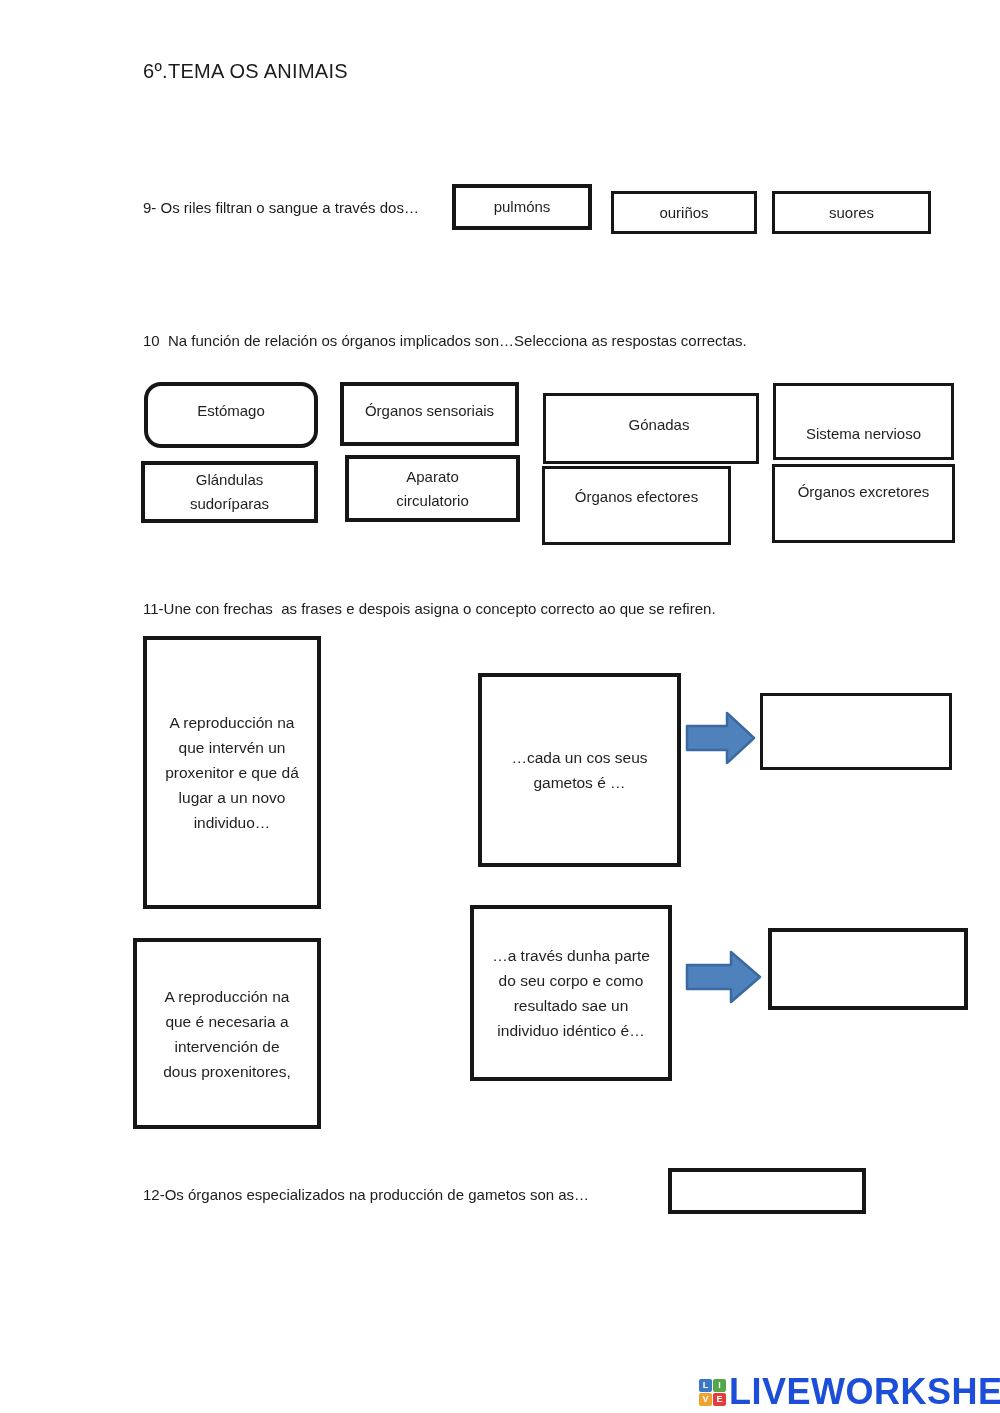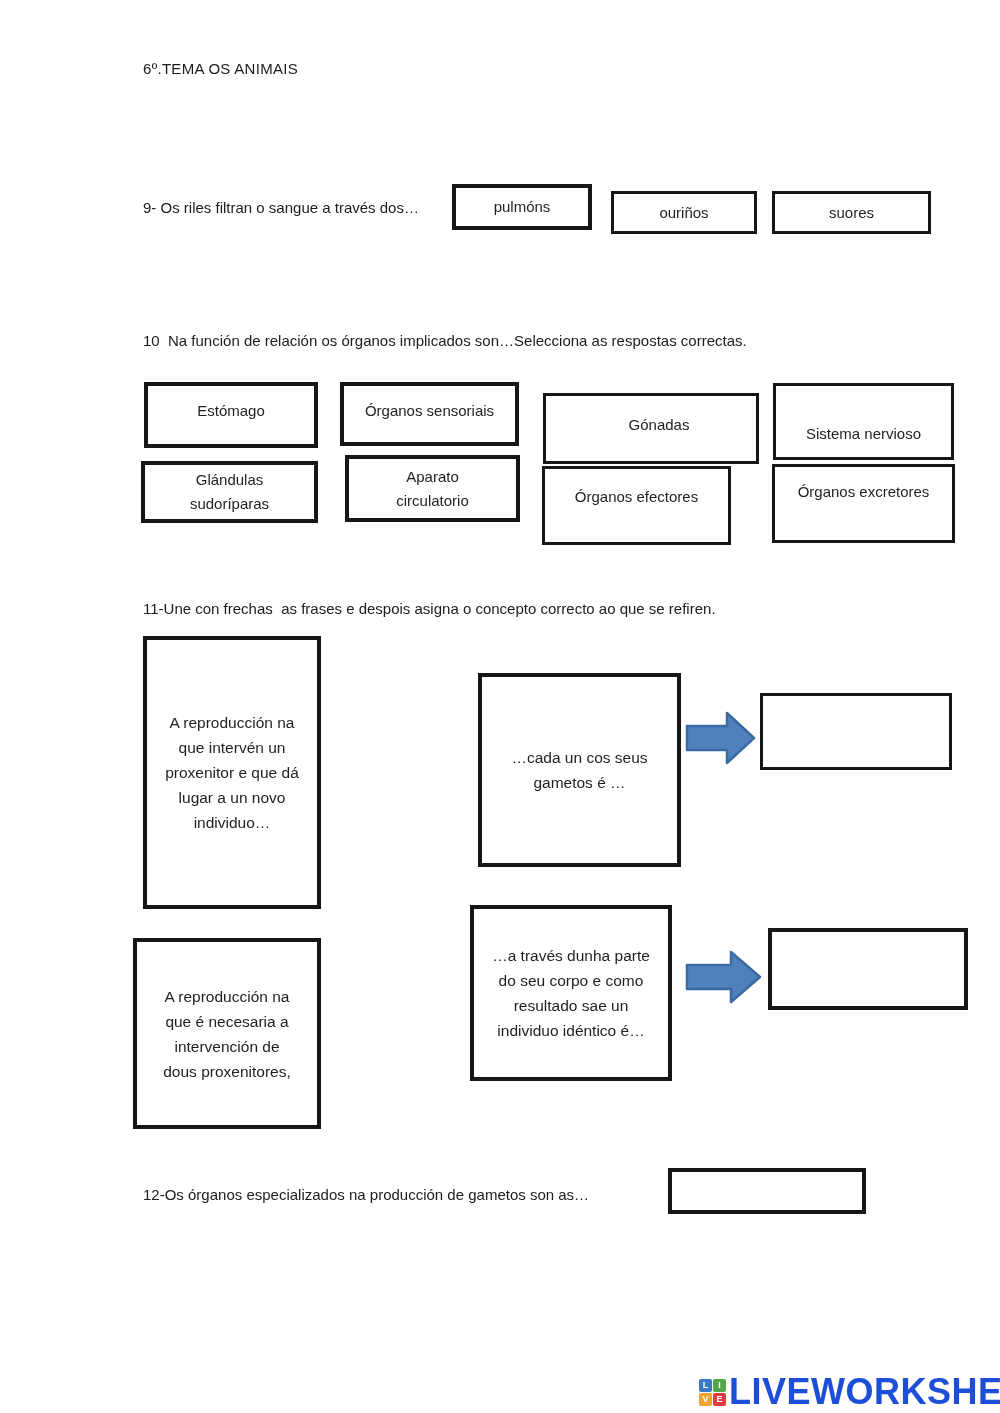--- a/index.html
+++ b/index.html
@@ -15,21 +15,21 @@
   }
   .prompt{
     position:absolute;
     font-size:15px;
     white-space:pre;
     color:#1c1c1c;
   }
   .title{
     position:absolute;
     left:143px; top:60px;
-    font-size:15px;
+    font-size:20px;
     letter-spacing:.3px;
     color:#1c1c1c;
     white-space:pre;
   }
   .opt-box{
     position:absolute;
     box-sizing:border-box;
     border:3px solid #161616;
     background:#ffffff;
     display:flex;
@@ -98,21 +98,21 @@
 <div class="page">
 
   <div class="title">6º.TEMA OS ANIMAIS</div>
 
   <div class="prompt" style="left:143px; top:199px;">9- Os riles filtran o sangue a través dos…</div>
   <div class="opt-box b4" style="left:452px; top:184px; width:140px; height:46px;">pulmóns</div>
   <div class="opt-box" style="left:611px; top:191px; width:146px; height:43px;">ouriños</div>
   <div class="opt-box" style="left:772px; top:191px; width:159px; height:43px;">suores</div>
 
   <div class="prompt" style="left:143px; top:332px;">10  Na función de relación os órganos implicados son…Selecciona as respostas correctas.</div>
-  <div class="opt-box b4 pad-top" style="left:144px; top:382px; width:174px; height:66px;">Estómago</div>
+  <div class="opt-box b4 pad-top" style="left:144px; top:382px; width:174px; height:66px;border-radius:17px;">Estómago</div>
   <div class="opt-box b4 pad-top" style="left:340px; top:382px; width:179px; height:64px;">Órganos sensoriais</div>
   <div class="opt-box pad-top" style="left:543px; top:393px; width:216px; height:71px; padding-top:17px;padding-left:16px;">Gónadas</div>
   <div class="opt-box pad-top" style="left:773px; top:383px; width:181px; height:77px; padding-top:36px;">Sistema nervioso</div>
   <div class="opt-box b4" style="left:141px; top:461px; width:177px; height:62px;">Glándulas
 sudoríparas</div>
   <div class="opt-box b4" style="left:345px; top:455px; width:175px; height:67px;">Aparato
 circulatorio</div>
   <div class="opt-box pad-top" style="left:542px; top:466px; width:189px; height:79px; padding-top:16px;">Órganos efectores</div>
   <div class="opt-box pad-top" style="left:772px; top:464px; width:183px; height:79px; ">Órganos excretores</div>
 

